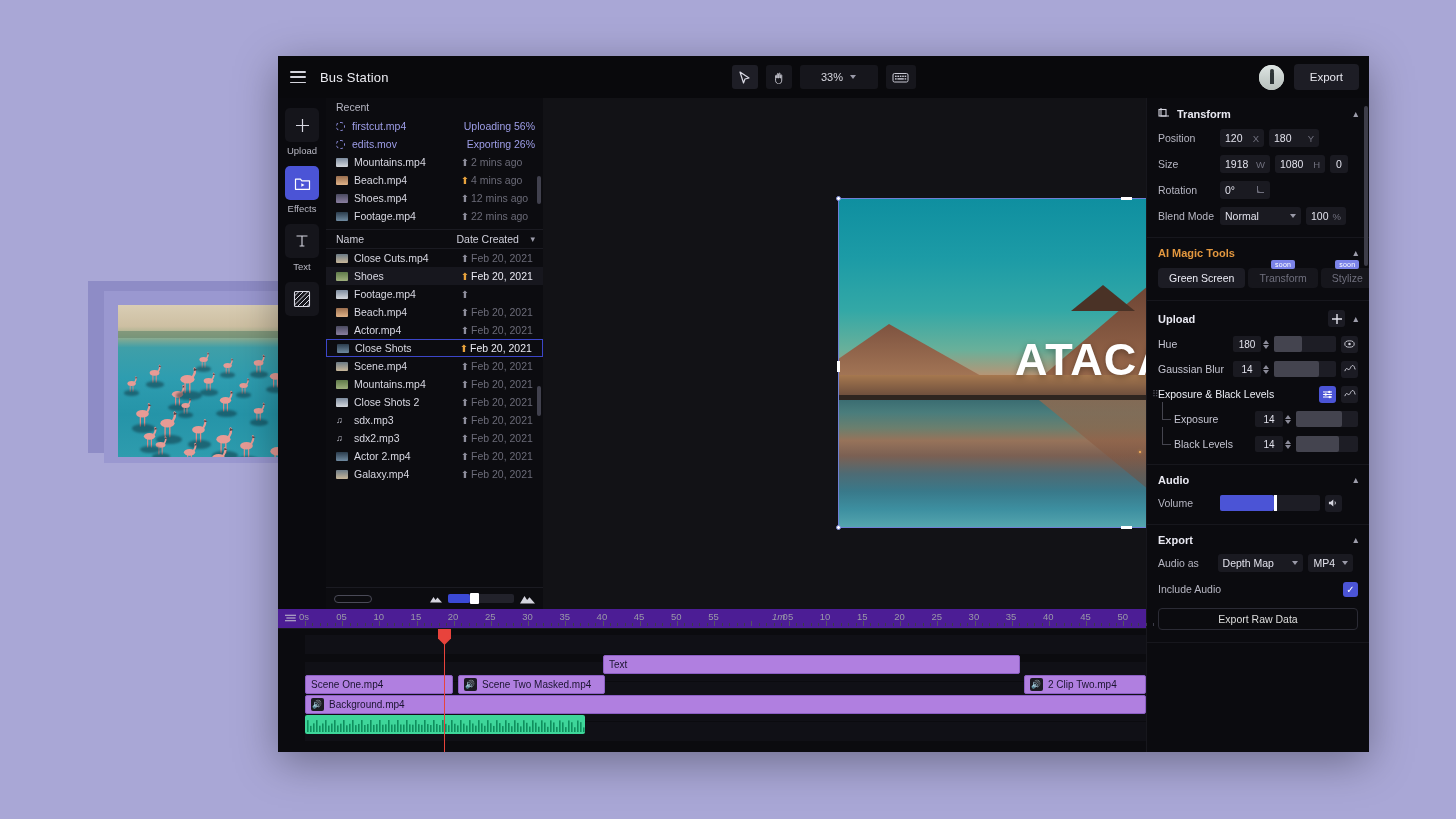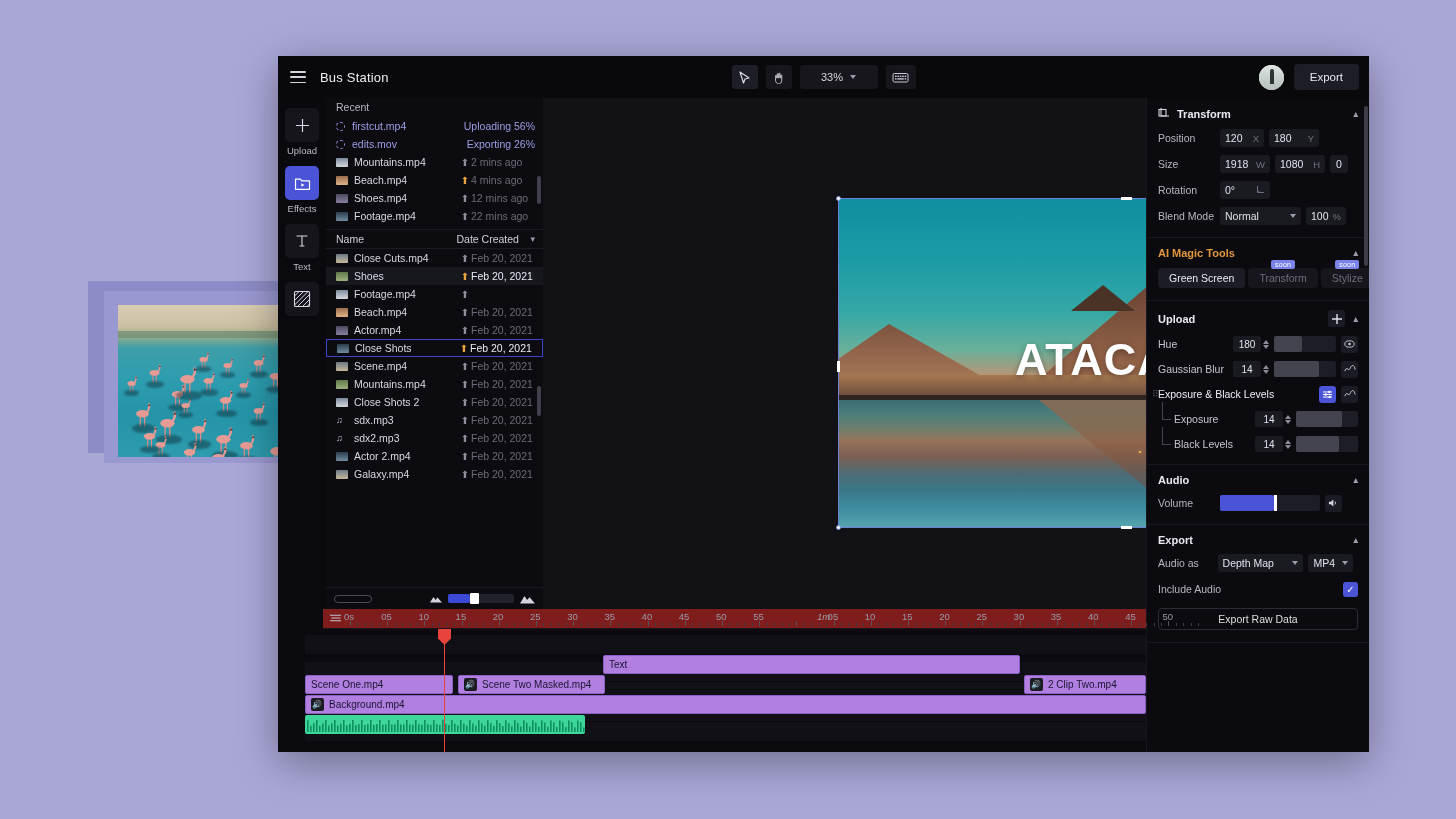--- a/index.html
+++ b/index.html
@@ -131,21 +131,21 @@
   .rawbtn { margin-top:10px; height:22px; border:1px solid #2b2b35; border-radius:4px; display:flex; align-items:center; justify-content:center; font-size:10.5px; color:#dededd; cursor:pointer;}
   .rsb { position:absolute; right:1px; top:8px; width:4px; height:160px; background:#3d3d49; border-radius:3px;}
 
   
   .tl { position:absolute; left:0; top:553px; width:868px; height:143px; background:#0b0b0f;}
   .playbar { height:29px; display:flex; align-items:center; background:#0b0b0f; border-bottom:1px solid #17171d;}
   .playbtn { width:48px; height:29px; background:#4b54d6; display:flex; align-items:center; justify-content:center; cursor:pointer;}
   .playbtn .circ { width:20px; height:20px; border-radius:50%; background:#fff; display:flex; align-items:center; justify-content:center;}
   .tri { width:0;height:0;border-top:5px solid transparent;border-bottom:5px solid transparent;border-left:8px solid #4b54d6; margin-left:2px;}
   .tcode { display:flex; align-items:center; gap:9px; margin-left:22px; font-size:11px; color:#e2e2ec;}
-  .ruler { position:relative; height:20px; background:#7f1d1d; border-bottom:1px solid #17171d;margin-left:45px;}
+  .ruler { position:relative; height:20px; background:#4c1d95; border-bottom:1px solid #17171d;}
   .rtick { position:absolute; top:2px; font-size:9.5px; color:#9a9aa8;}
   .minor { position:absolute; bottom:2px; width:1px; height:3px; background:#3c3c48;}
   .minor.mid { height:5px; background:#55555f;}
   .tracks { position:relative; height:94px; background:#0b0b0f; }
   .clip { position:absolute; height:19px; border-radius:2px; display:flex; align-items:center; padding-left:5px; font-size:10px; color:#1b1430; background:#b07fe0; border:1px solid #8c5fc4;}
   .clip .spk { width:13px; height:13px; background:#1b1b22; border-radius:2px; display:flex;align-items:center;justify-content:center; margin-right:5px; color:#fff; font-size:8px;}
   .aclip { position:absolute; height:19px; background:#3ed69a; border-radius:2px; overflow:hidden;}
   .wave { position:absolute; left:0; top:0; width:100%; height:100%;}
   .trackbg { position:absolute; left:27px; right:0; height:19px; background:#101016;}
   .playhead { position:absolute; top:0; width:1px; background:#e8433c; }

